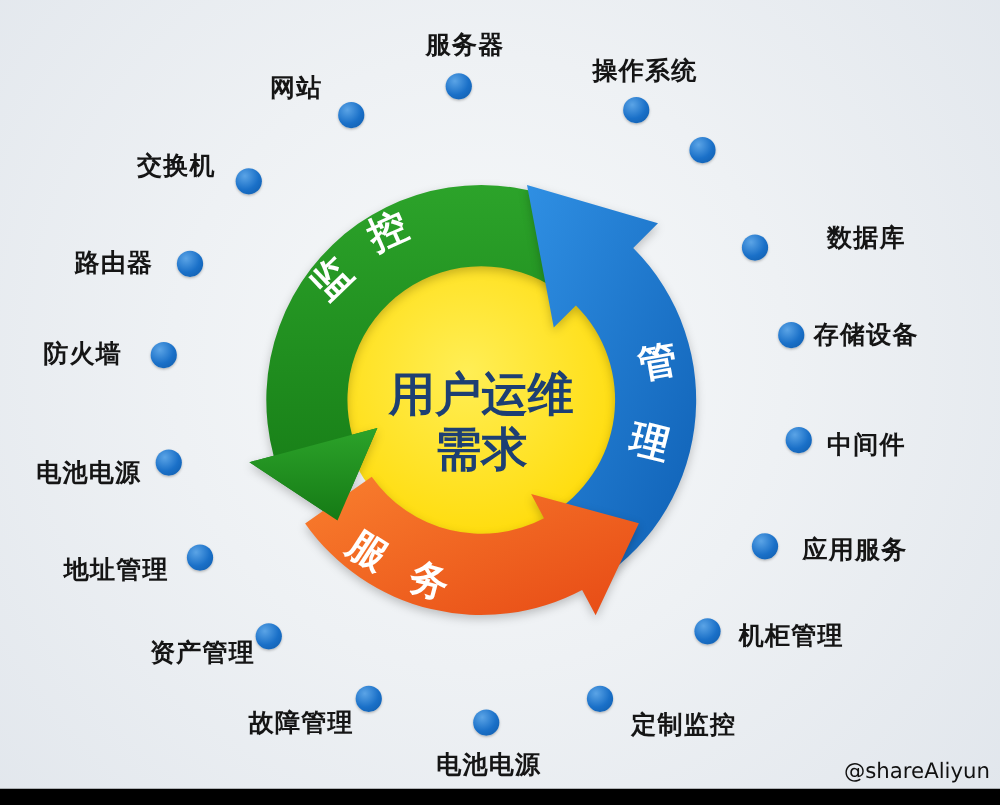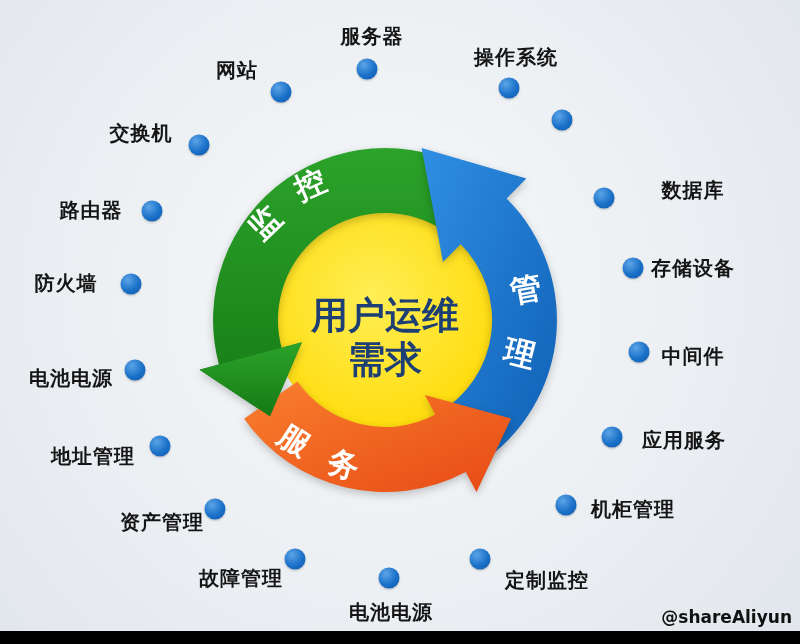--- a/index.html
+++ b/index.html
@@ -27,21 +27,21 @@
     background:radial-gradient(circle at 35% 30%, #5ba4e6 0%, #1a70c8 55%, #0f5aa8 100%);
     box-shadow:0 1px 2px rgba(0,0,0,.25);
   }
   .node-label{
     position:absolute;transform:translate(-50%,-50%);
     font-size:20px;font-weight:700;color:#151515;white-space:nowrap;
     letter-spacing:1px;
   }
   .watermark{
     position:absolute;right:8px;bottom:17px;
-    font-size:17px;font-weight:700;color:#111;
+    font-size:17px;font-weight:400;color:#111;
   }
   .bottom-bar{
     position:absolute;left:0;right:0;bottom:0;height:13px;background:#000;
   }
 </style>
 </head>
 <body>
 
 <div class="stage">
 

